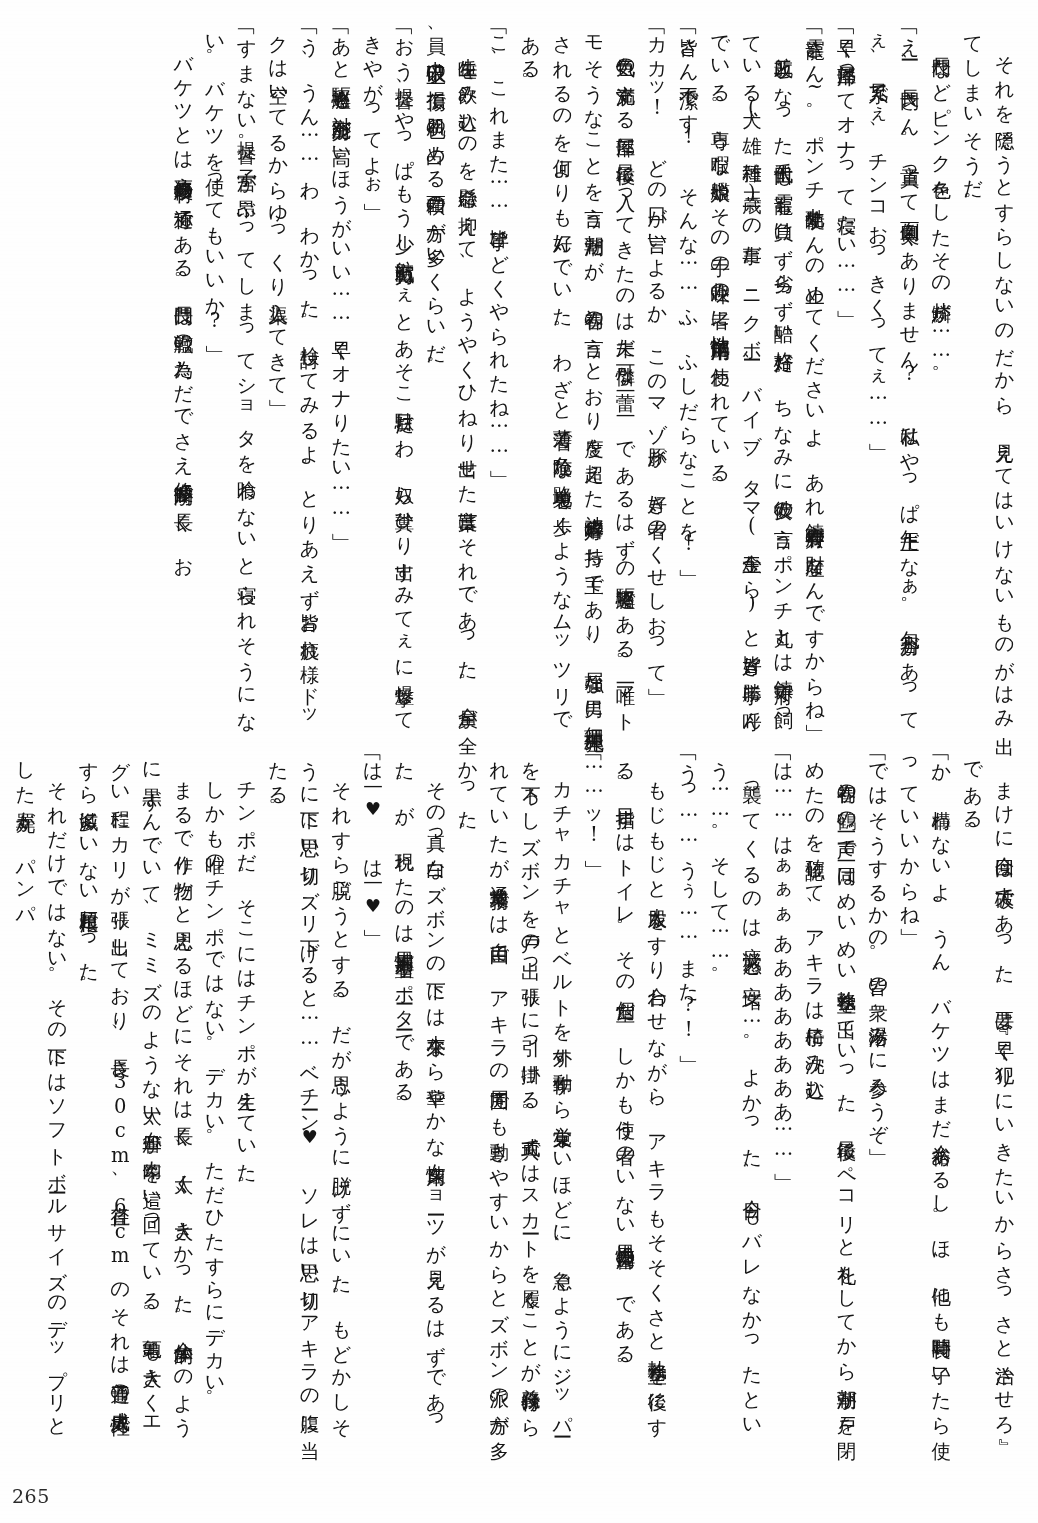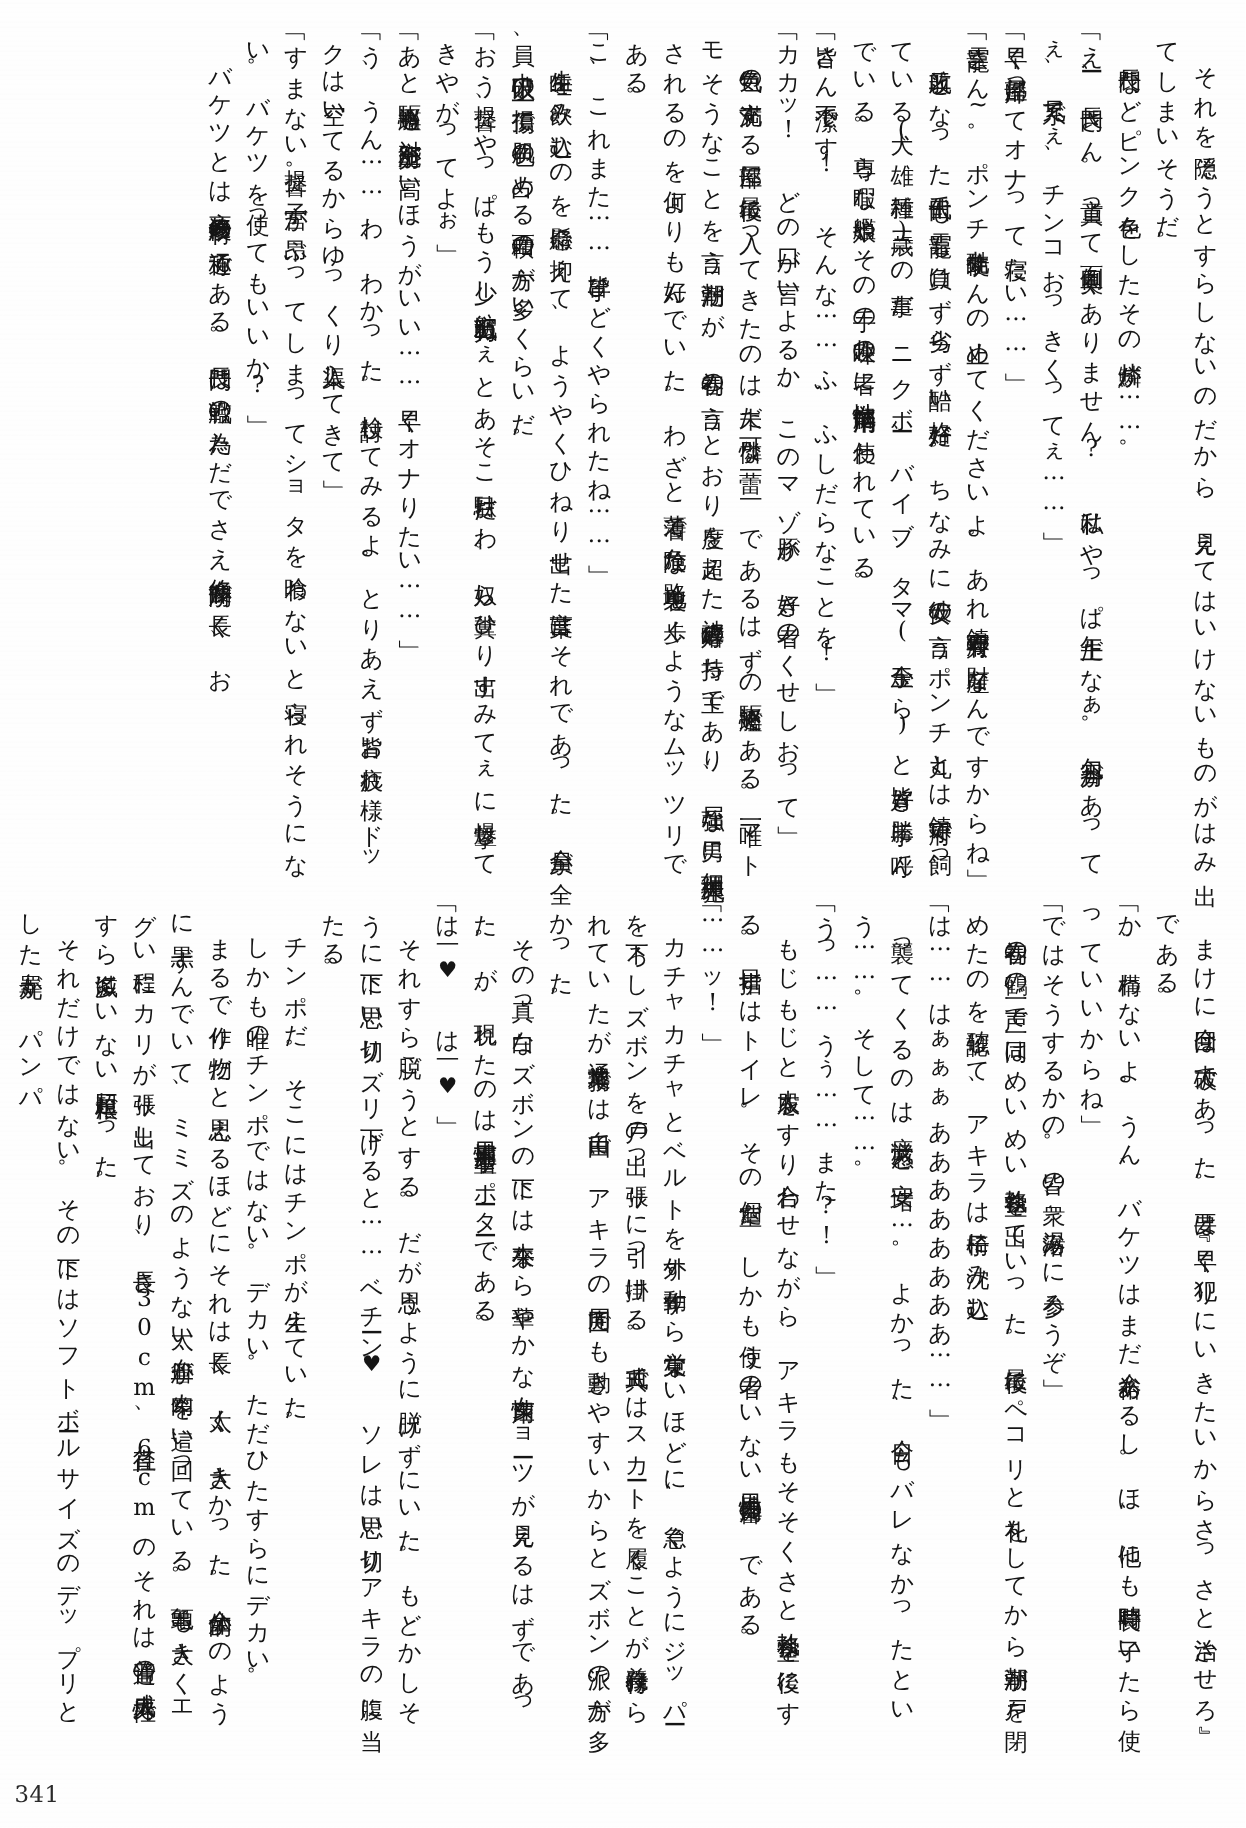--- a/index.html
+++ b/index.html
@@ -124,17 +124,17 @@
       <p class="para indent">カチャカチャとベルトを外す動作すら覚束ないほどに、急ぐようにジッパーを下ろしズボンを戸の出っ張りに引っ掛ける。式典ではスカートを履くことが義務付けられていたが通常業務では自由で、アキラの周囲でも動きやすいからとズボン派の方が多かった。</p>
       <p class="para indent">その真っ白なズボンの下には本来なら華やかな女性用ショーツが見えるはずであった。が、現れたのは男性用下着型サポーターである。</p>
       <p class="para">「は—<span class="heart">♥</span> は—<span class="heart">♥</span>」</p>
       <p class="para indent">それすら脱ごうとする。だが思うように脱げずにいた。もどかしそうに下に思い切りズリ下げると……ベチーン<span class="heart">♥</span> ソレは思い切りアキラの腹に当たる。</p>
       <p class="para indent">チンポだ。そこにはチンポが生えていた。</p>
       <p class="para indent">しかも唯のチンポではない。デカい。ただひたすらにデカい。</p>
       <p class="para indent">まるで作り物だと思えるほどにそれは長く、太く、大きかった。全体的かのように黒ずんでいて、ミミズのような太い血管が肉竿を這い回っている。亀頭も大きくエグい程にカリが張り出しており、長さ30cm、直径6cmのそれは普通の成人男性ですら滅多にいない超巨根だった。</p>
       <p class="para indent">それだけではない。その下にはソフトボールサイズのデップリとした睾丸が、パンパ</p>
     </div>
 
-  <div class="page-number">341</div>
+  <div class="page-number">265</div>
 
   <div class="grain"></div>
 
 </div>
 
 </body></html>

